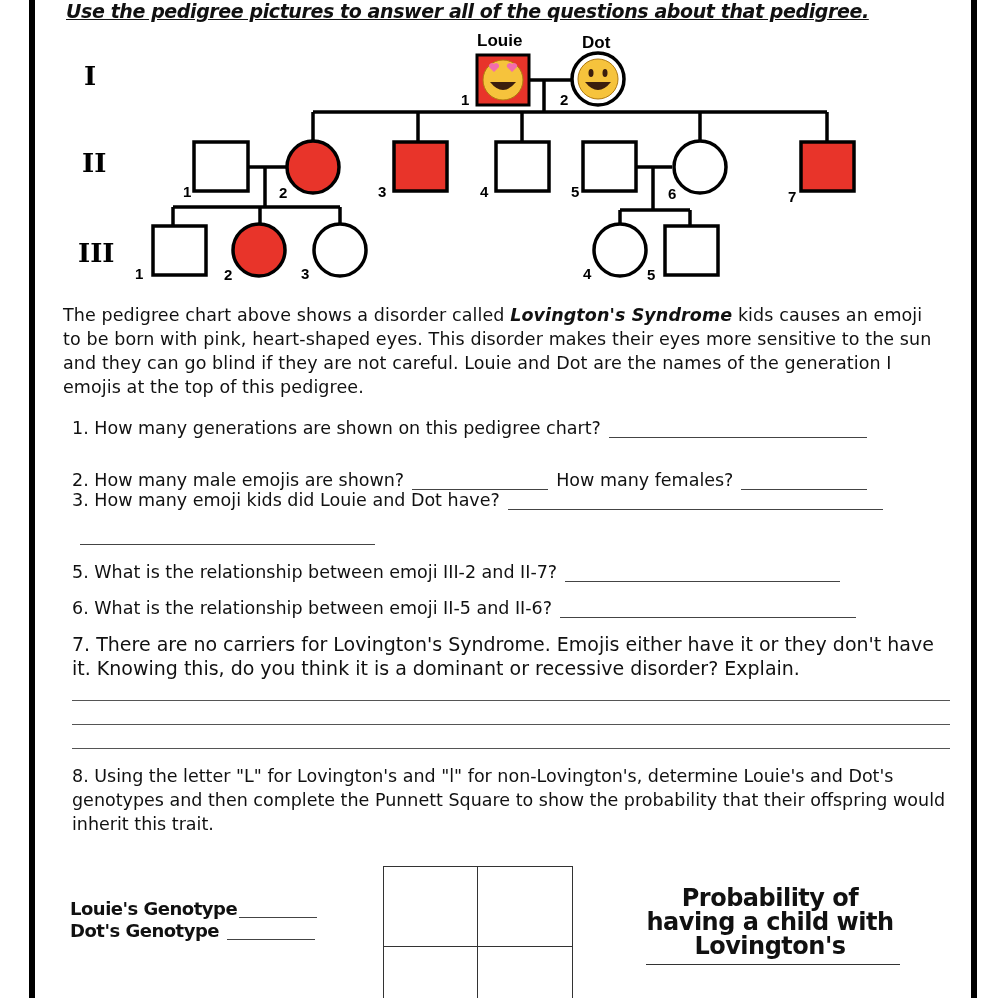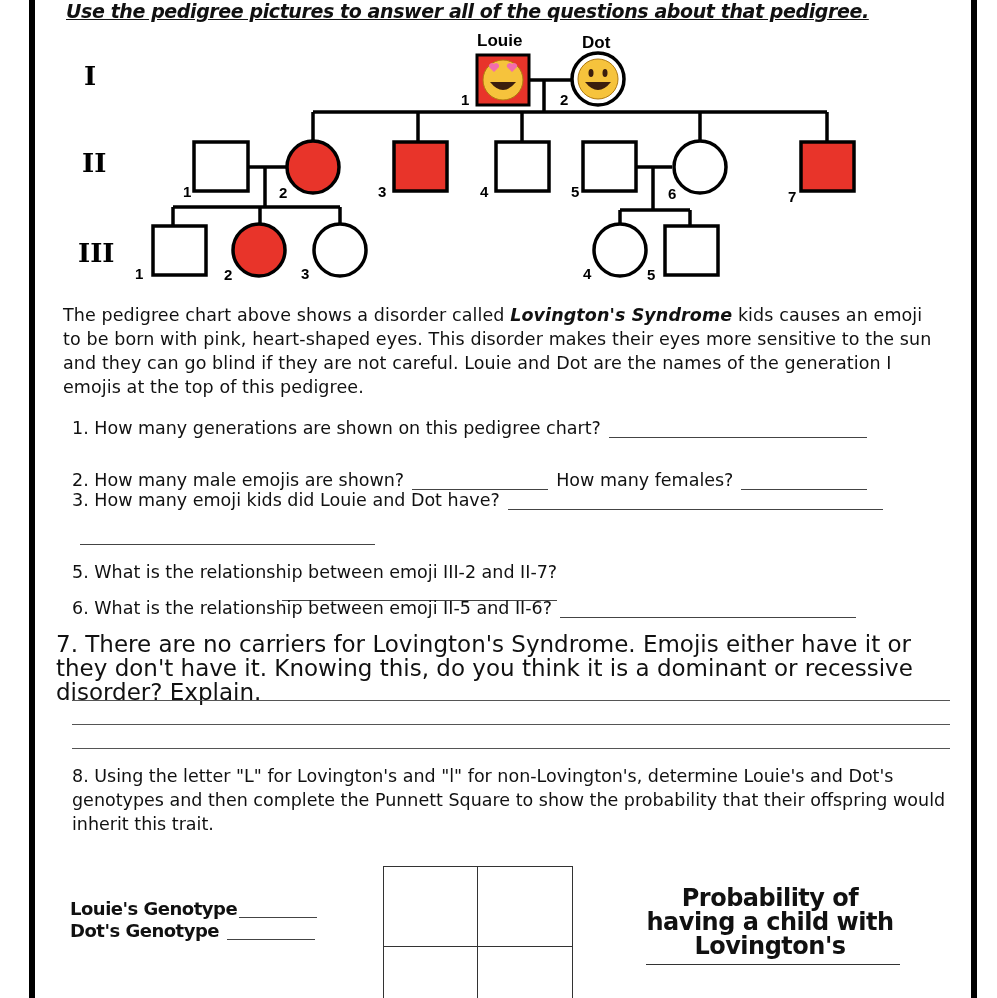--- a/index.html
+++ b/index.html
@@ -6,21 +6,21 @@
   body { width:997px; height:998px; position:relative; overflow:hidden; font-family:"DejaVu Sans", sans-serif; color:#111; }
   .border-left { position:absolute; left:29px; top:0; width:6px; height:998px; background:#000; }
   .border-right { position:absolute; left:971px; top:0; width:6px; height:998px; background:#000; }
   .title { position:absolute; left:66px; top:0; font-size:19px; font-weight:bold; font-style:italic; text-decoration:underline; letter-spacing:-0.4px; white-space:nowrap; }
   svg.ped { position:absolute; left:0; top:0; }
   .gen { font-family:"DejaVu Serif", serif; font-weight:bold; font-size:26px; }
   .para { position:absolute; left:63px; top:303px; width:880px; font-size:17.5px; line-height:24px; letter-spacing:0.1px; }
   .para i { font-weight:bold; }
   .q { position:absolute; left:72px; font-size:17.5px; white-space:nowrap; display:flex; align-items:flex-end; }
   .blank { display:inline-block; border-bottom:1.5px solid #444; height:18px; margin-left:8px; }
-  .q7 { position:absolute; left:56px; top:632px; width:880px; font-size:23px; line-height:24px; }
+  .q7 { position:absolute; left:72px; top:632px; width:880px; font-size:19px; line-height:24px; }
   .rule { position:absolute; left:72px; width:878px; height:0; border-top:1.5px solid #555; }
   .q8 { position:absolute; left:72px; top:764px; width:880px; font-size:17.5px; line-height:24px; }
   .geno { position:absolute; left:70px; font-size:18px; font-weight:bold; white-space:nowrap; display:flex; align-items:center; letter-spacing:-0.5px; }
   .punnett { position:absolute; left:383px; top:866px; width:190px; height:140px; border:1.5px solid #333; box-sizing:border-box; display:grid; grid-template-columns:1fr 1fr; grid-template-rows:80px 80px; }
   .cell { border-right:1.5px solid #333; border-bottom:1.5px solid #333; }
   .cell:nth-child(2n) { border-right:none; }
   .prob { position:absolute; left:640px; top:886px; width:260px; text-align:center; font-size:24px; font-weight:bold; line-height:24px; letter-spacing:-0.5px; }
   .prob-blank { position:absolute; left:646px; top:964px; width:254px; border-top:1.5px solid #333; }
 </style>
 </head>
@@ -132,21 +132,21 @@
   <span>How many females?</span>
   <span class="blank" style="width:126px;"></span>
 </div>
 <div class="q" style="top:490px;">
   <span>3. How many emoji kids did Louie and Dot have?</span>
   <span class="blank" style="width:375px;"></span>
 </div>
 <div class="q" style="top:526px;">
   <span class="blank" style="width:295px;"></span>
 </div>
-<div class="q" style="top:562px;flex-direction:column;">
+<div class="q" style="top:562px;">
   <span>5. What is the relationship between emoji III-2 and II-7?</span>
   <span class="blank" style="width:275px;"></span>
 </div>
 <div class="q" style="top:598px;">
   <span>6. What is the relationship between emoji II-5 and II-6?</span>
   <span class="blank" style="width:296px;"></span>
 </div>
 
 <div class="q7">7. There are no carriers for Lovington's Syndrome.  Emojis either have it or they don't have it.  Knowing this, do you think it is a dominant or recessive disorder? Explain.</div>
 <div class="rule" style="top:700px;"></div>

